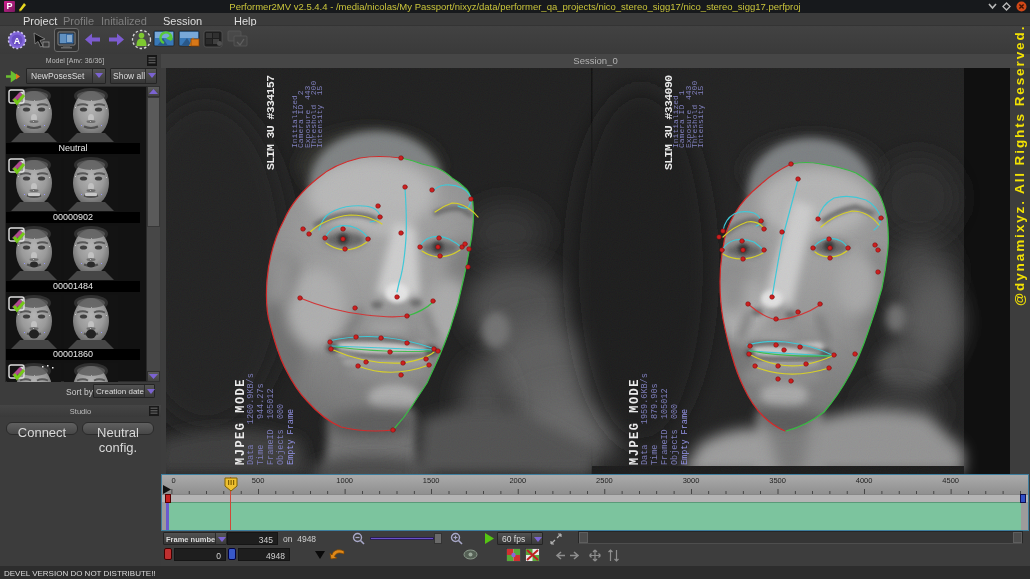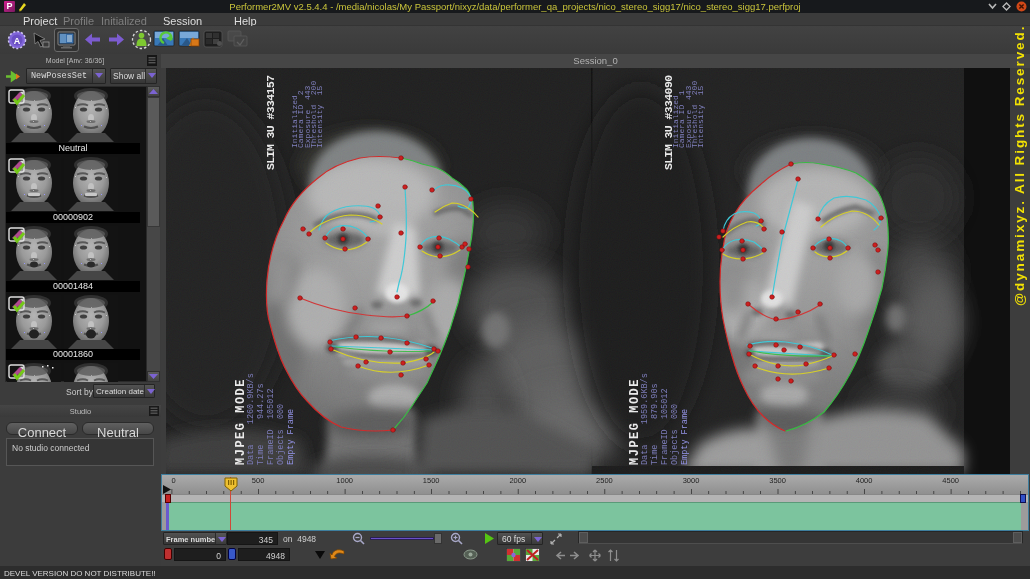--- a/index.html
+++ b/index.html
@@ -116,21 +116,21 @@
 <svg class="abs" style="left:147px;top:1px;" width="10" height="11">
       <rect x="0" y="0" width="10" height="11" fill="#161616"></rect>
       <rect x="1.5" y="2" width="7" height="1.4" fill="#555"></rect>
       <rect x="1.5" y="4.5" width="7" height="1.4" fill="#555"></rect>
       <rect x="1.5" y="7" width="7" height="1.4" fill="#555"></rect>
     </svg>
 <svg class="abs" style="left:5px;top:15px;" width="18" height="15">
       <path d="M1 7.5 L7 7.5 M7 4 L12 7.5 L7 11 Z" stroke="#6abe30" stroke-width="2.5" fill="#6abe30"></path>
       <path d="M11 4.5 L15 7.5 L11 10.5 Z" fill="#e07818"></path>
     </svg>
-<div class="combo" style="left:26px;top:14px;width:80px;height:16px;font-family:Liberation Mono, monospace;">
+<div class="combo" style="left:26px;top:14px;width:80px;height:16px;">
       <div class="lbl">NewPosesSet</div>
       <div class="arr"></div>
     </div>
 <div class="combo" style="left:110px;top:14px;width:47px;height:16px;">
       <div class="lbl" style="padding-left:2px;">Show all</div>
       <div class="arr" style="width:11px;"></div>
     </div>
 
 <div class="abs" style="left:5px;top:32px;width:142px;height:296px;background:#121212;border:1px solid #2a2a2a;"></div>
 
@@ -259,21 +259,20 @@
     </div>
 <div class="abs" style="left:0;top:351px;width:161px;height:12px;background:linear-gradient(#454545,#3a3a3a);color:#bdbdbd;font-size:7.5px;text-align:center;padding-top:2px;">Studio</div>
 <svg class="abs" style="left:149px;top:352px;" width="10" height="10">
       <rect x="0" y="0" width="10" height="10" fill="#191919"></rect>
       <rect x="1.5" y="1.5" width="7" height="1.4" fill="#555"></rect>
       <rect x="1.5" y="4" width="7" height="1.4" fill="#555"></rect>
       <rect x="1.5" y="6.5" width="7" height="1.4" fill="#555"></rect>
     </svg>
 <div class="btn" style="left:6px;top:368px;width:72px;height:13px;padding-top:2px;">Connect</div>
 <div class="btn" style="left:82px;top:368px;width:72px;height:13px;padding-top:2px;">Neutral config.</div>
-<div class="abs" style="left:6px;top:384px;width:148px;height:28px;background:#353535;border:1px solid #565656;color:#cdcdcd;font-size:8.5px;padding:4px 0 0 5px;">No studio connected</div>
 </div>
 
 <div class="abs sessionbar">Session_0</div>
 
 <svg class="abs" style="left:166px;top:68px;" width="844" height="406" viewBox="0 0 844 406" id="canvas">
 <defs>
 <filter id="grain" x="0%" y="0%" width="100%" height="100%">
         <feTurbulence type="fractalNoise" baseFrequency="0.9" numOctaves="2" stitchTiles="stitch"></feTurbulence>
         <feColorMatrix type="matrix" values="1.2 0 0 0 0  0 1.2 0 0 0  0 0 1.2 0 0  0 0 0 0 0.055"></feColorMatrix>
       </filter>

